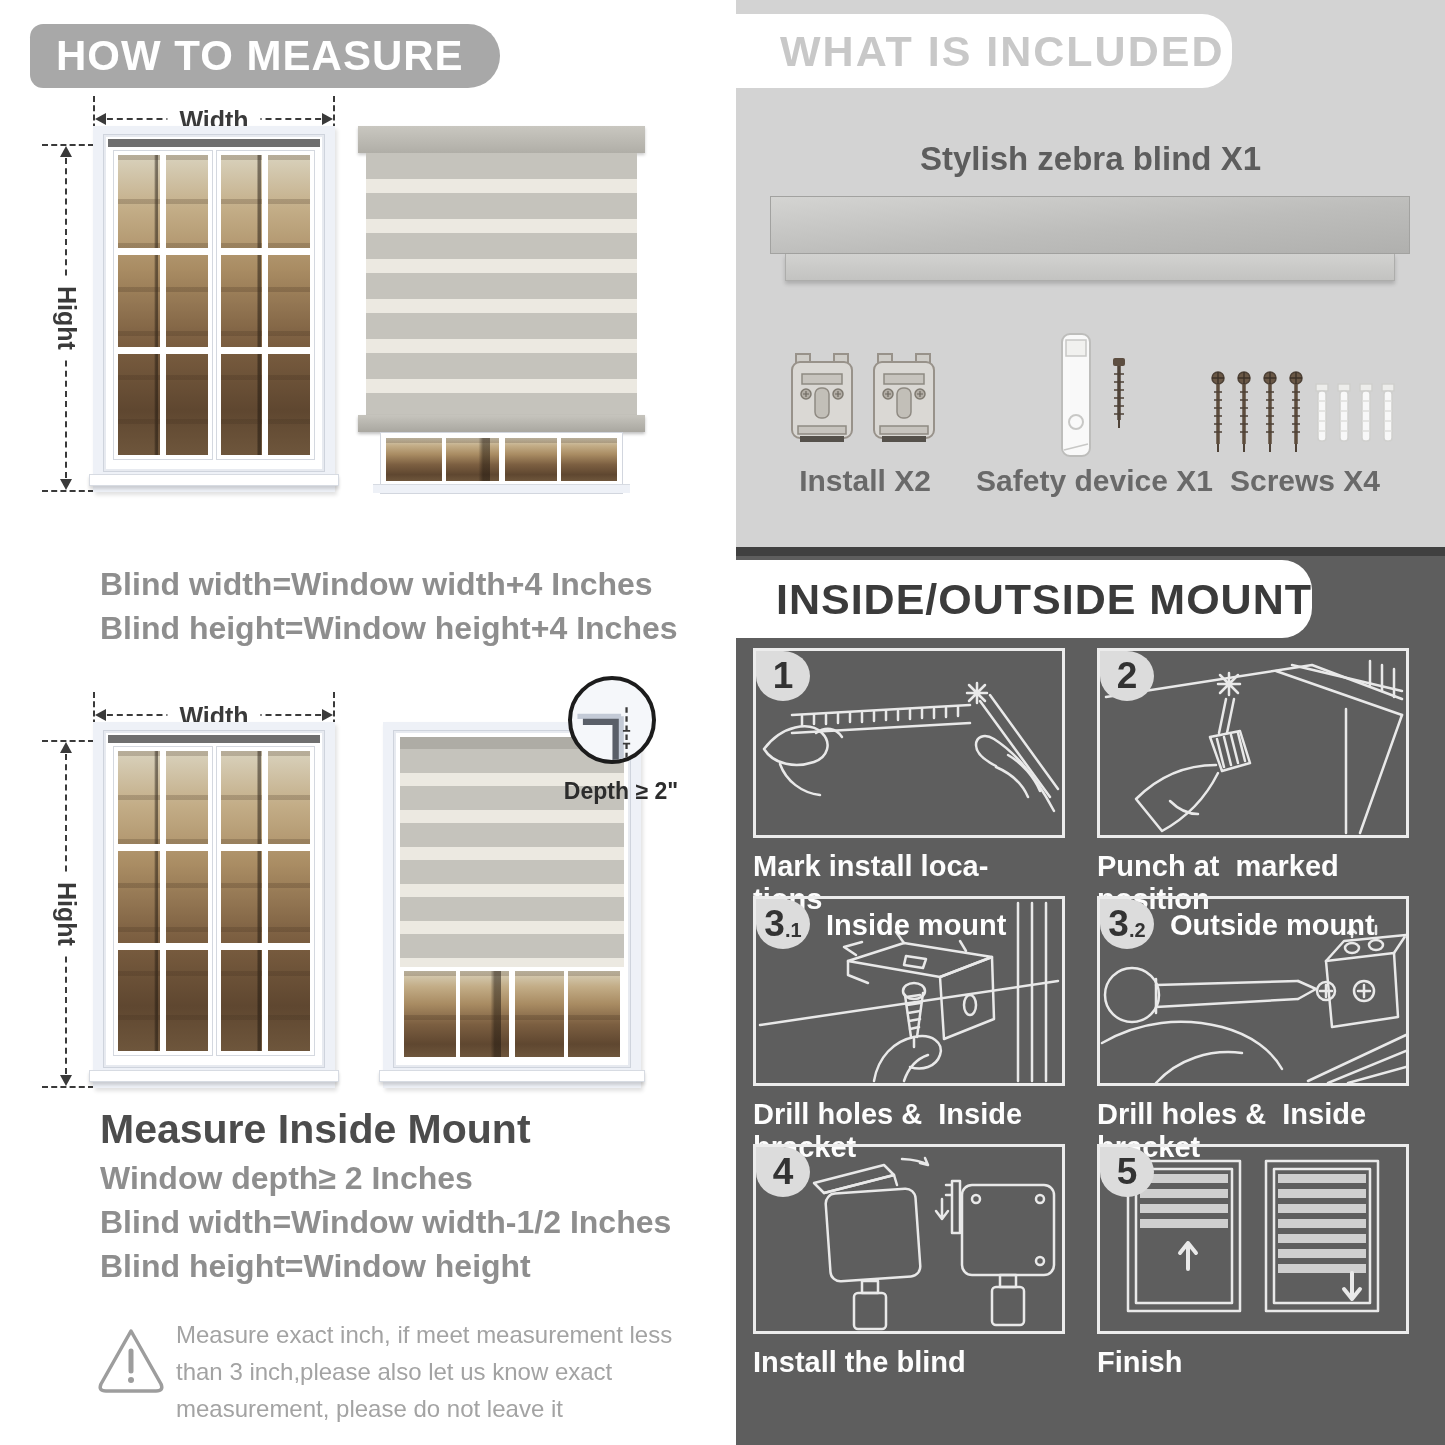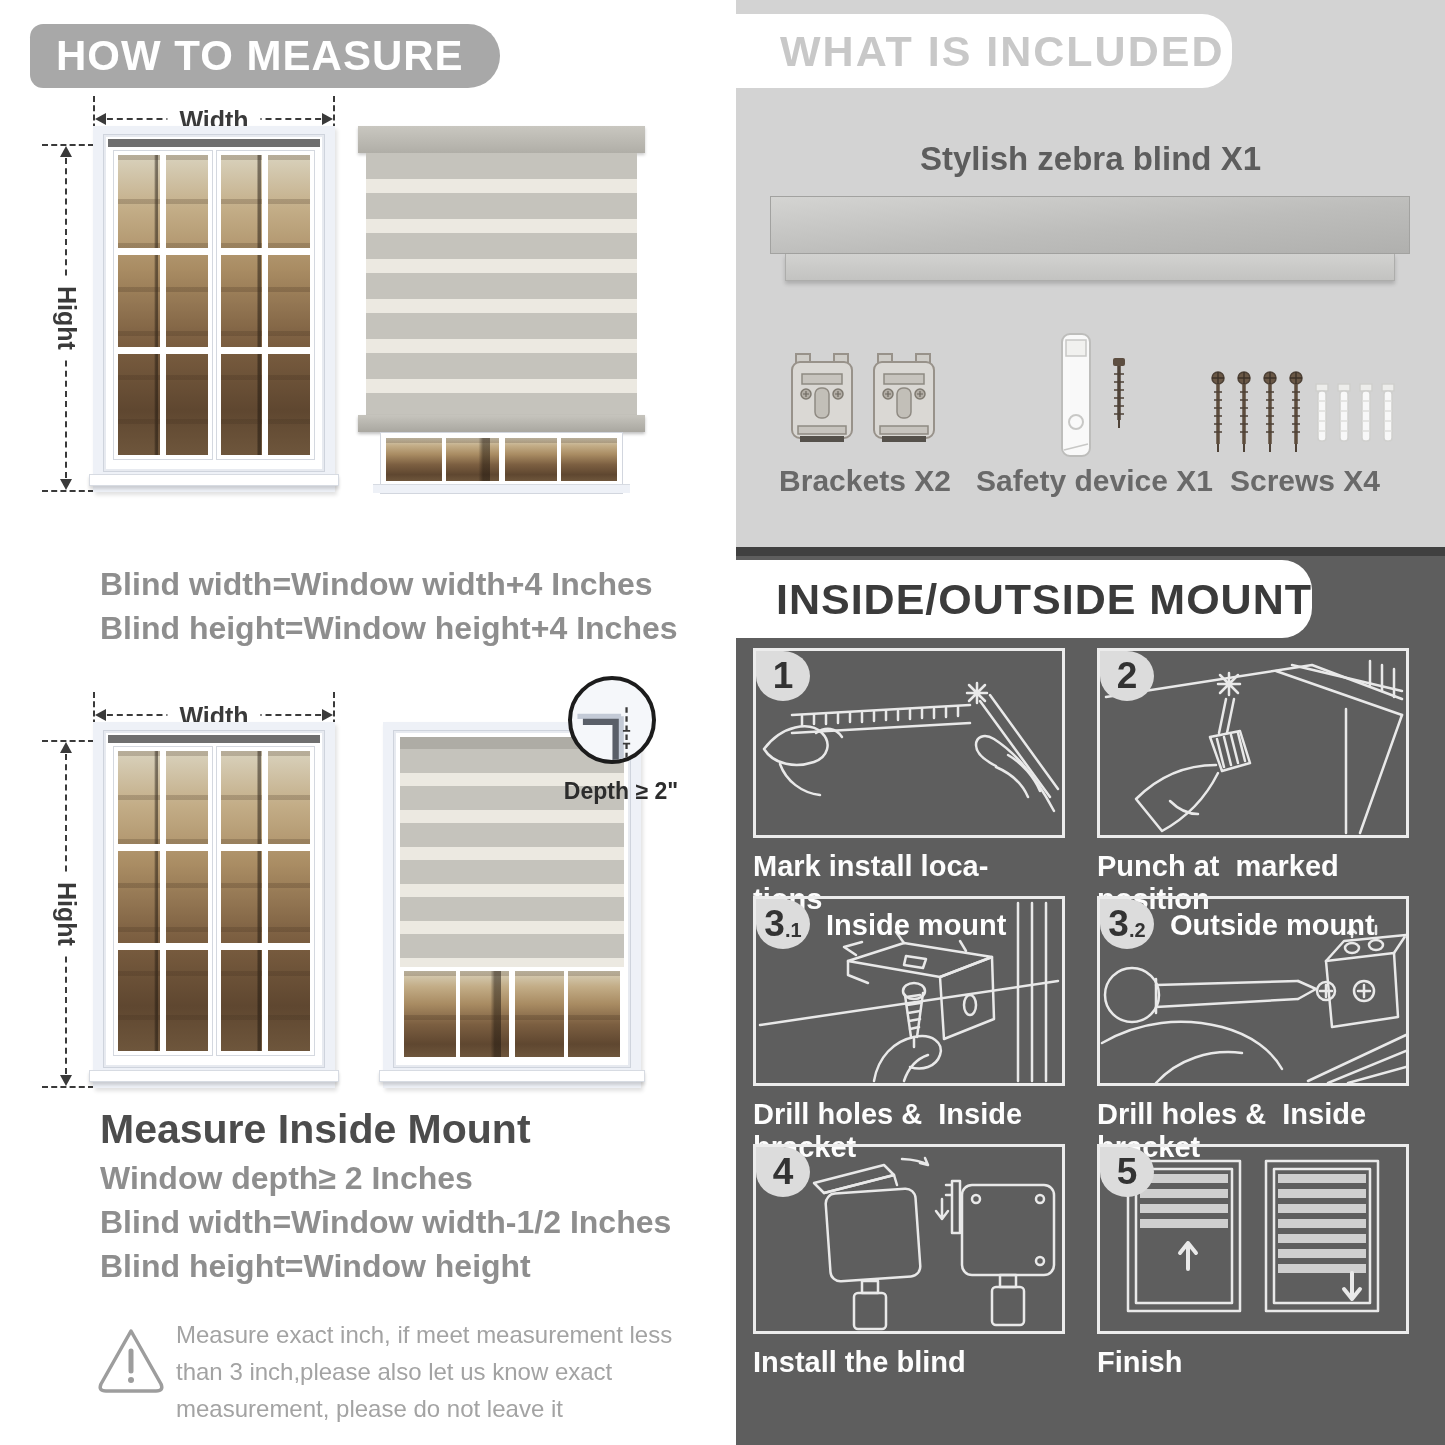--- a/index.html
+++ b/index.html
@@ -310,21 +310,21 @@
       <use href="#scr" x="30" y="4"></use>
       <use href="#scr" x="56" y="4"></use>
       <use href="#scr" x="82" y="4"></use>
       <use href="#anc" x="108" y="8"></use>
       <use href="#anc" x="130" y="8"></use>
       <use href="#anc" x="152" y="8"></use>
       <use href="#anc" x="174" y="8"></use>
     </svg>
   </div>
 
-  <div class="part-label" style="left:770px;width:190px">Brackets X2</div>
+  <div class="part-label" style="left:770px;width:190px">Install X2</div>
   <div class="part-label" style="left:972px;width:245px">Safety device X1</div>
   <div class="part-label" style="left:1205px;width:200px">Screws X4</div>
 
   <div class="iom-banner">INSIDE/OUTSIDE MOUNT</div>
 
   <div class="panel" style="left:753px;top:648px">
     <div class="pimg">
       <div class="pbadge">
           <span>1</span>
           <span class="sub"></span>

